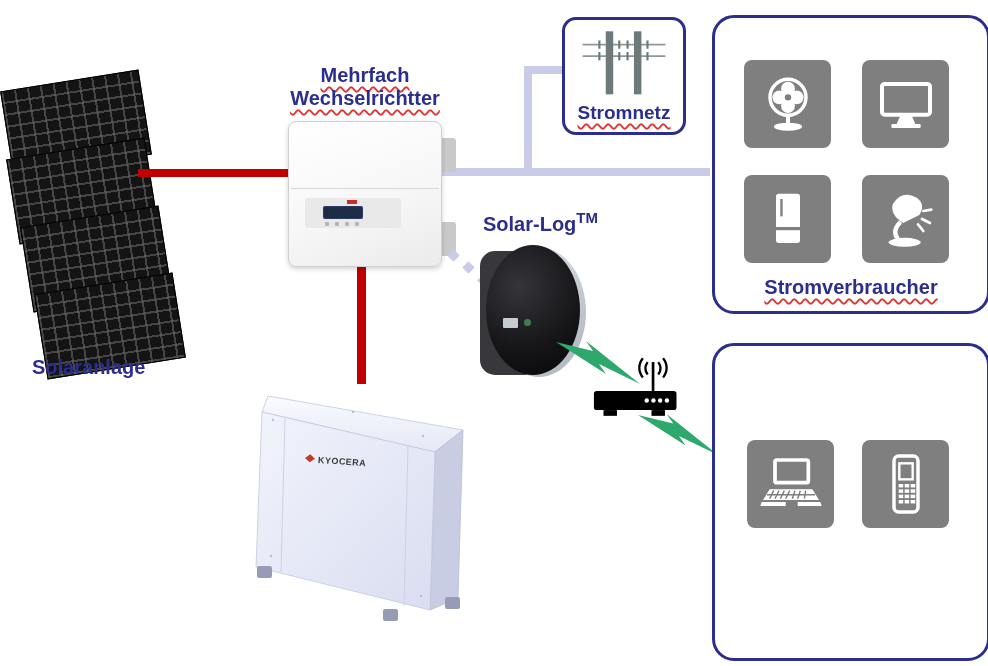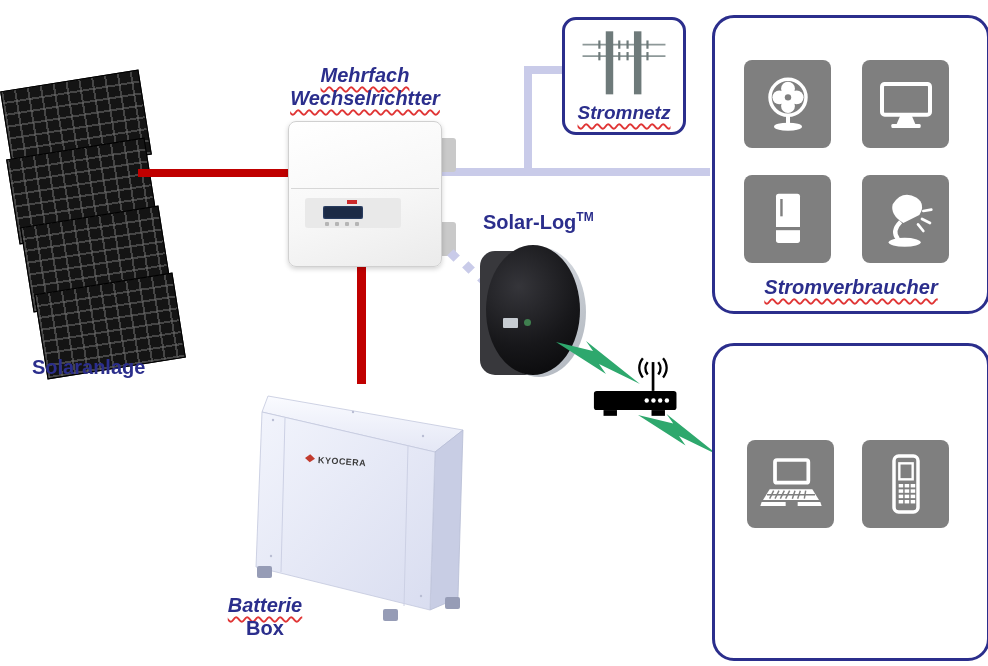--- a/index.html
+++ b/index.html
@@ -3,21 +3,21 @@
 <meta charset="utf-8">
 <style>
   html,body{margin:0;padding:0;background:#fff;}
   .stage{position:relative;width:988px;height:666px;background:#ffffff;overflow:hidden;
          font-family:"Liberation Sans",sans-serif;}
   .abs{position:absolute;}
 
   
   .lbl{color:#2b2e8c;font-weight:bold;font-size:20px;line-height:23px;white-space:nowrap;}
   .squiggle{text-decoration-line:underline;text-decoration-style:wavy;
-            text-decoration-color:#e03535;text-decoration-thickness:1.5px;text-underline-offset:4px;font-style:italic;}
+            text-decoration-color:#e03535;text-decoration-thickness:1.5px;text-underline-offset:4px;}
   .center{text-align:center;}
 
   
   .panel{position:absolute;width:138px;height:84px;background-color:#141414;border:1px solid #000;
     background-image:
       repeating-linear-gradient(90deg, rgba(110,110,110,.55) 0 2px, transparent 2px 13px),
       repeating-linear-gradient(0deg,  rgba(110,110,110,.55) 0 2px, transparent 2px 12px);
     transform:rotate(-9deg);}
 
   
@@ -110,21 +110,21 @@
         <rect x="21" y="29" width="2.6" height="10"></rect>
           <rect x="45" y="29" width="2.6" height="10"></rect>
         <rect x="55" y="29" width="2.6" height="10"></rect>
           <rect x="79" y="29" width="2.6" height="10"></rect>
       </g>
     </svg>
     <div class="abs lbl squiggle" style="left:0;right:0;bottom:8px;text-align:center;font-size:19px;">Stromnetz</div>
   </div>
 
   <div class="abs lbl" style="left:483px;top:206px;">
-    <span>Solar-Log</span><sup style="font-size:12px;text-align:center;">TM</sup>
+    <span>Solar-Log</span><sup style="font-size:15px;text-align:center;">TM</sup>
   </div>
 
   <div class="lav-dot" style="left:449px;top:251px;"></div>
   <div class="lav-dot" style="left:464px;top:263px;"></div>
   <div class="lav-dot" style="left:479px;top:276px;"></div>
 
   <div>
     <div class="sl-housing"></div>
     <div class="sl-disc-rim"></div>
     <div class="sl-disc"></div>
@@ -270,18 +270,14 @@
       <path d="M0,0 l5,-4 5,4 -5,4 z" fill="#c23b2e"></path>
       <text x="13" y="4" font-size="9" font-weight="bold" fill="#3a3a3a" font-family="Liberation Sans, sans-serif" letter-spacing="0.5">KYOCERA</text>
     </g>
     <g fill="#969cb6">
       <rect x="24" y="186" width="15" height="12" rx="2"></rect>
       <rect x="150" y="229" width="15" height="12" rx="2"></rect>
       <rect x="212" y="217" width="15" height="12" rx="2"></rect>
     </g>
   </svg>
 
-  <div class="abs lbl center" style="left:205px;top:594px;width:120px;white-space:normal;">
-    <span class="squiggle">Batterie</span><br>
-    <span>Box</span>
-  </div>
 
 </div>
 
 </body></html>

